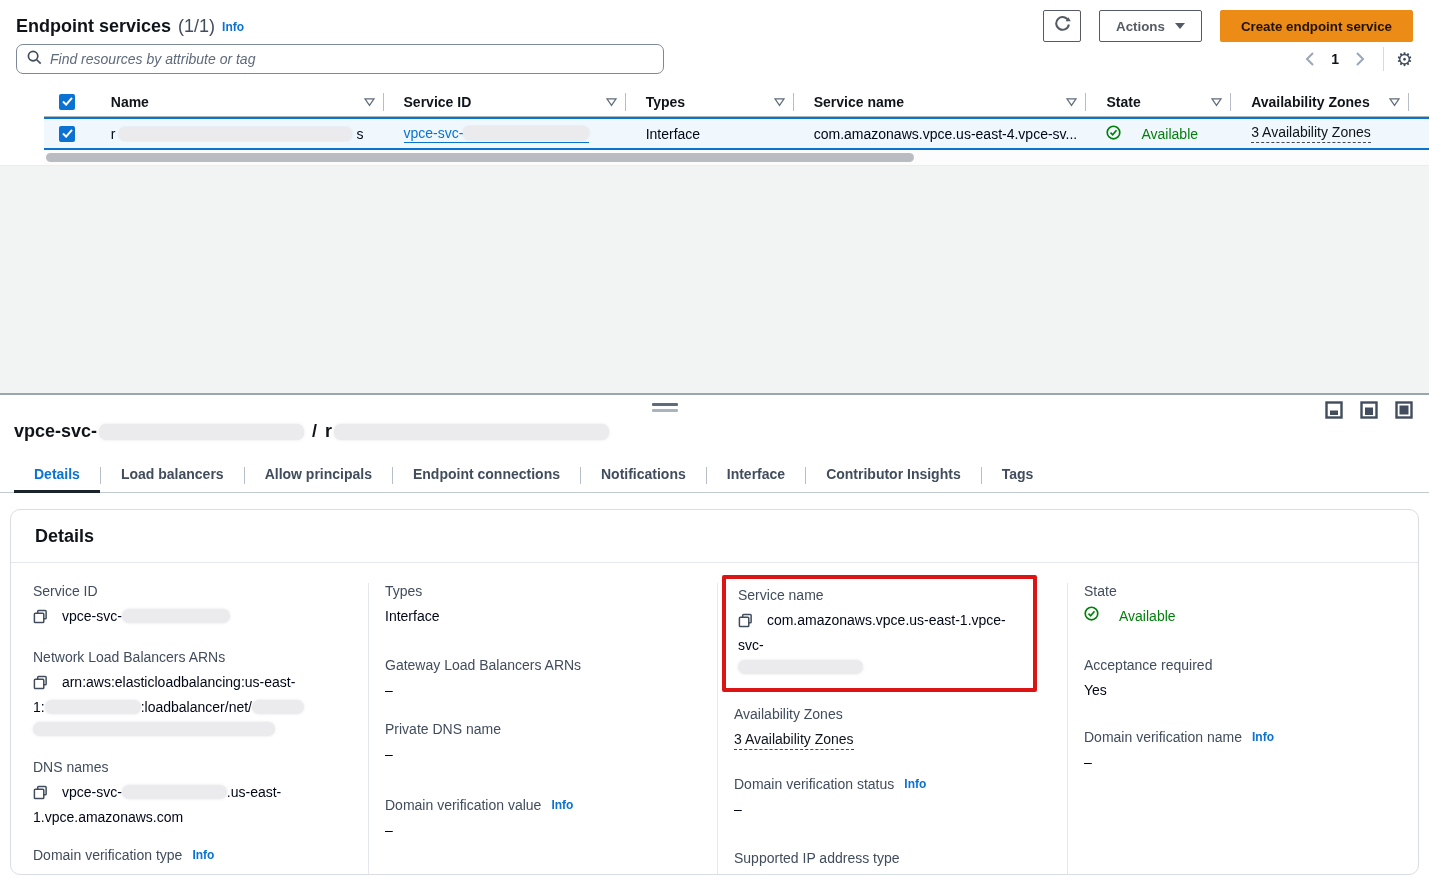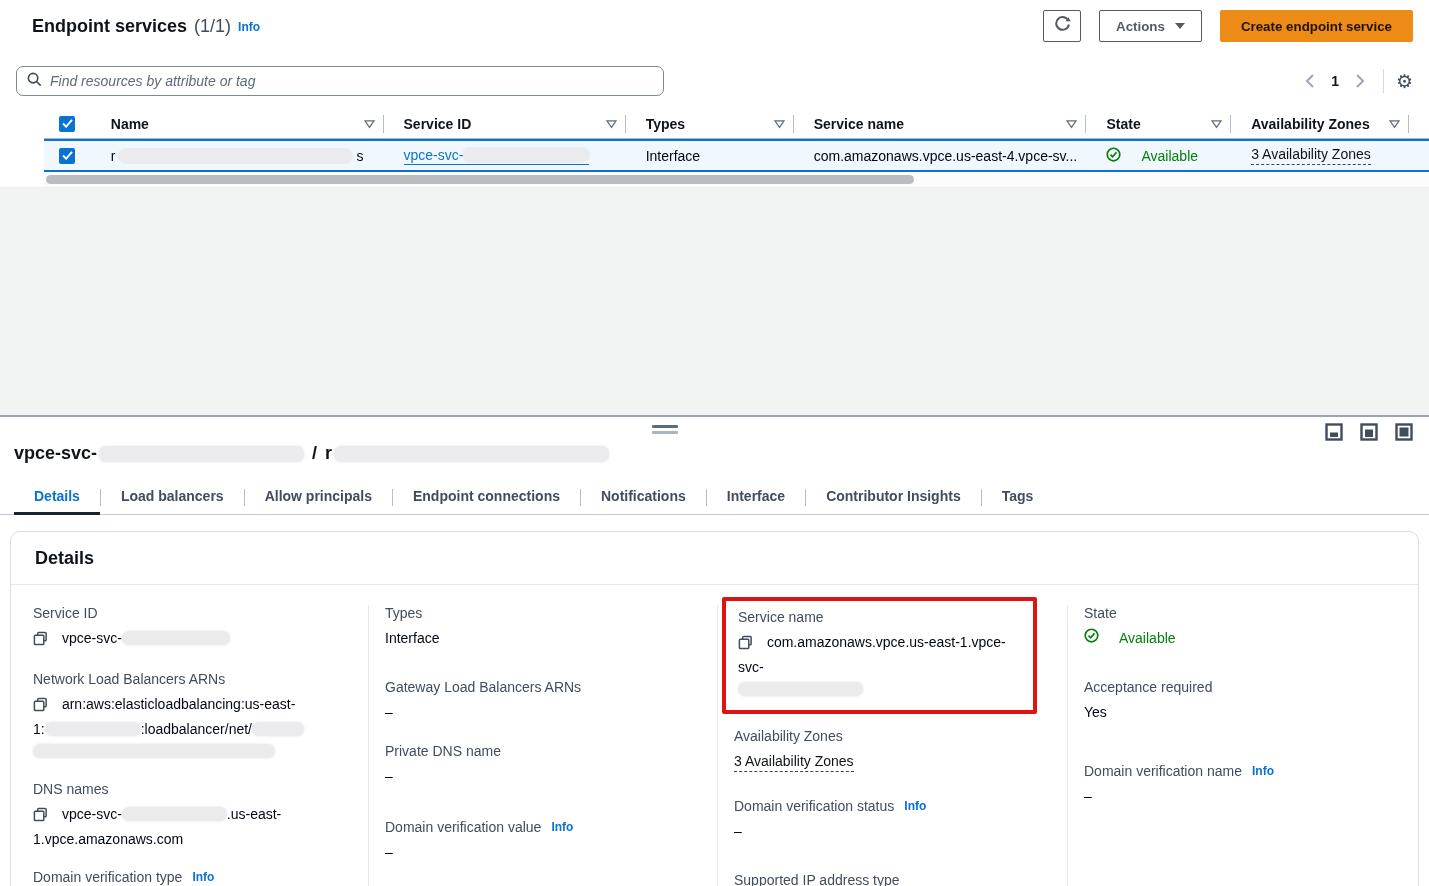--- a/index.html
+++ b/index.html
@@ -3,32 +3,32 @@
 <meta charset="utf-8">
 <style>
   * { box-sizing: border-box; margin: 0; padding: 0; }
   html,body { width:1429px; height:886px; overflow:hidden; background:#fff;
     font-family:"Liberation Sans", sans-serif; font-size:14px; color:#000716; }
 
   
   .top-section { background:#fff; padding-top:10px; }
   .header-row { display:flex; justify-content:space-between; align-items:center; padding:0 16px; height:32px; }
   .title-group { display:flex; align-items:baseline; gap:7px; }
-  .page-title { font-size:18px; font-weight:bold; color:#0f141a;margin-left:16px; }
+  .page-title { font-size:18px; font-weight:bold; color:#0f141a; }
   .page-count { font-size:18px; font-weight:normal; color:#414d5c; }
   .info-link { font-size:12px; font-weight:bold; color:#0972d3; cursor:pointer; position:relative; top:-1px; }
   .btn-group { display:flex; gap:18px; align-items:center; }
   .btn { height:32px; border:1px solid #545b64; border-radius:2px; background:#fff;
          display:flex; align-items:center; justify-content:center; font-weight:bold; color:#545b64; cursor:pointer; }
   .btn-icon { width:38px; }
   .btn-actions { padding:0 16px; gap:10px; }
   .caret-down { width:0; height:0; border-left:5px solid transparent; border-right:5px solid transparent; border-top:6px solid #545b64; }
   .btn-primary { background:#ec8b16; border:1px solid #ec8b16; color:#1f1300; padding:0 20px; }
 
-  .search-row { display:flex; justify-content:space-between; align-items:center; padding:0 16px; margin-top:23px; height:32px; }
+  .search-row { display:flex; justify-content:space-between; align-items:center; padding:0 16px; margin-top:1px; height:32px; }
   .search-box { width:648px; height:30px; border:1px solid #7d8998; border-radius:7px; display:flex; align-items:center; padding:0 10px; background:#fff; }
   .search-box input { border:none; outline:none; flex:1; font-size:14px; margin-left:8px; font-family:"Liberation Sans", sans-serif; color:#0f141a; background:transparent; }
   .search-box input::placeholder { font-style:italic; color:#5f6b7a; }
   .list-controls { display:flex; align-items:center; }
   .pg-chevron { width:26px; height:26px; display:flex; align-items:center; justify-content:center; cursor:pointer; }
   .pg-num { font-weight:bold; color:#0f141a; padding:0 8px; cursor:pointer; }
   .ctl-divider { width:1px; height:24px; background:#d5dbdb; margin:0 12px 0 10px; }
   .gear { font-family:"DejaVu Sans", sans-serif; font-size:19px; color:#414d5c; cursor:pointer; line-height:1; }
 
   
@@ -430,21 +430,21 @@
                   </svg>
               </span>
               <span>Available</span>
             </span>
           </div>
         </div>
         <div class="field" style="margin-top:30px;">
           <div class="label">Acceptance required</div>
           <div class="value">Yes</div>
         </div>
-        <div class="field" style="margin-top:40px;">
+        <div class="field" style="margin-top:28px;">
           <div class="label">
             <span>Domain verification name</span>
             <span class="info-link">Info</span>
           </div>
           <div class="value dash">–</div>
         </div>
       </div>
 
     </div>
   </div>

